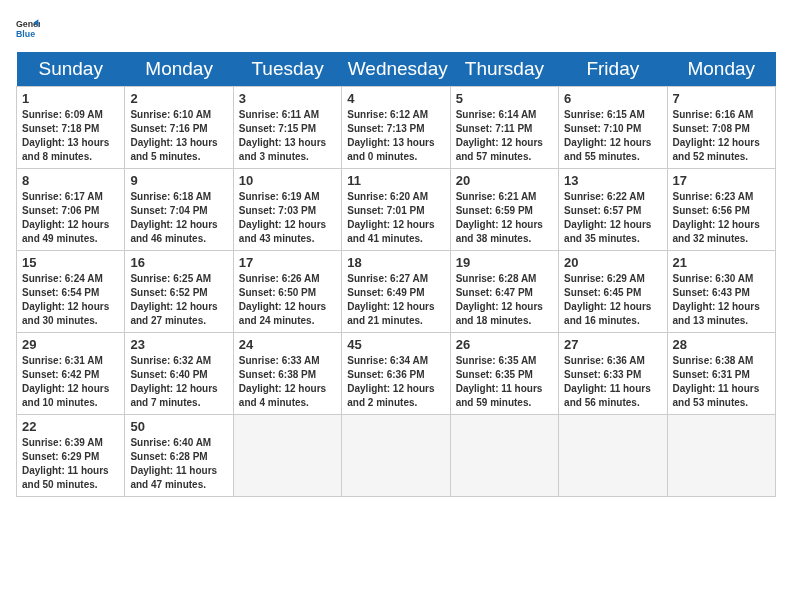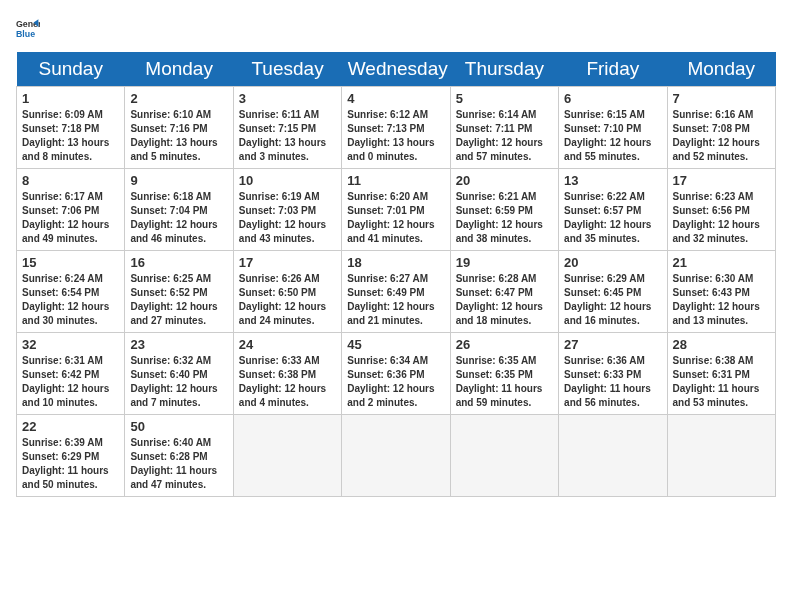--- a/index.html
+++ b/index.html
@@ -277,21 +277,21 @@
         <span class="day-num">21</span>
         <div class="cell-text">
           Sunrise: 6:30 AM<br>
           Sunset: 6:43 PM<br>
           Daylight: 12 hours and 13 minutes.
         </div>
       </td>
       </tr>
       <tr>
         <td>
-        <span class="day-num">32</span>
+        <span class="day-num">29</span>
         <div class="cell-text">
           Sunrise: 6:31 AM<br>
           Sunset: 6:42 PM<br>
           Daylight: 12 hours and 10 minutes.
         </div>
       </td>
         <td>
         <span class="day-num">23</span>
         <div class="cell-text">
           Sunrise: 6:32 AM<br>

